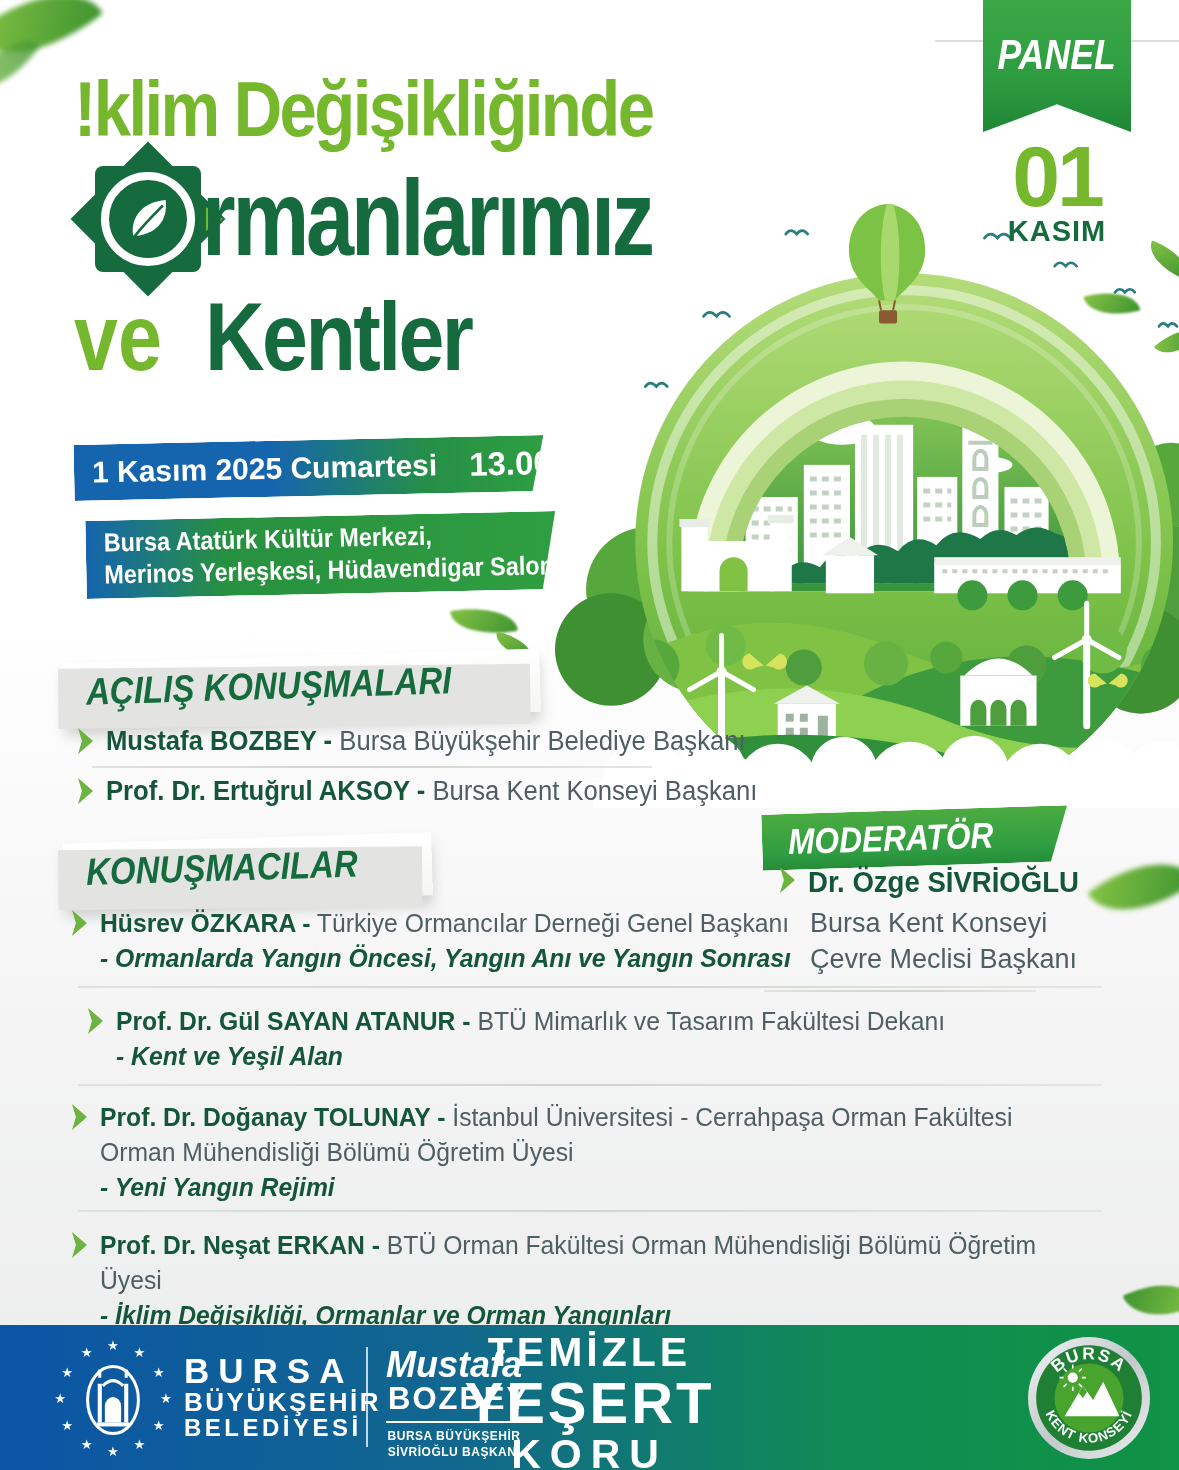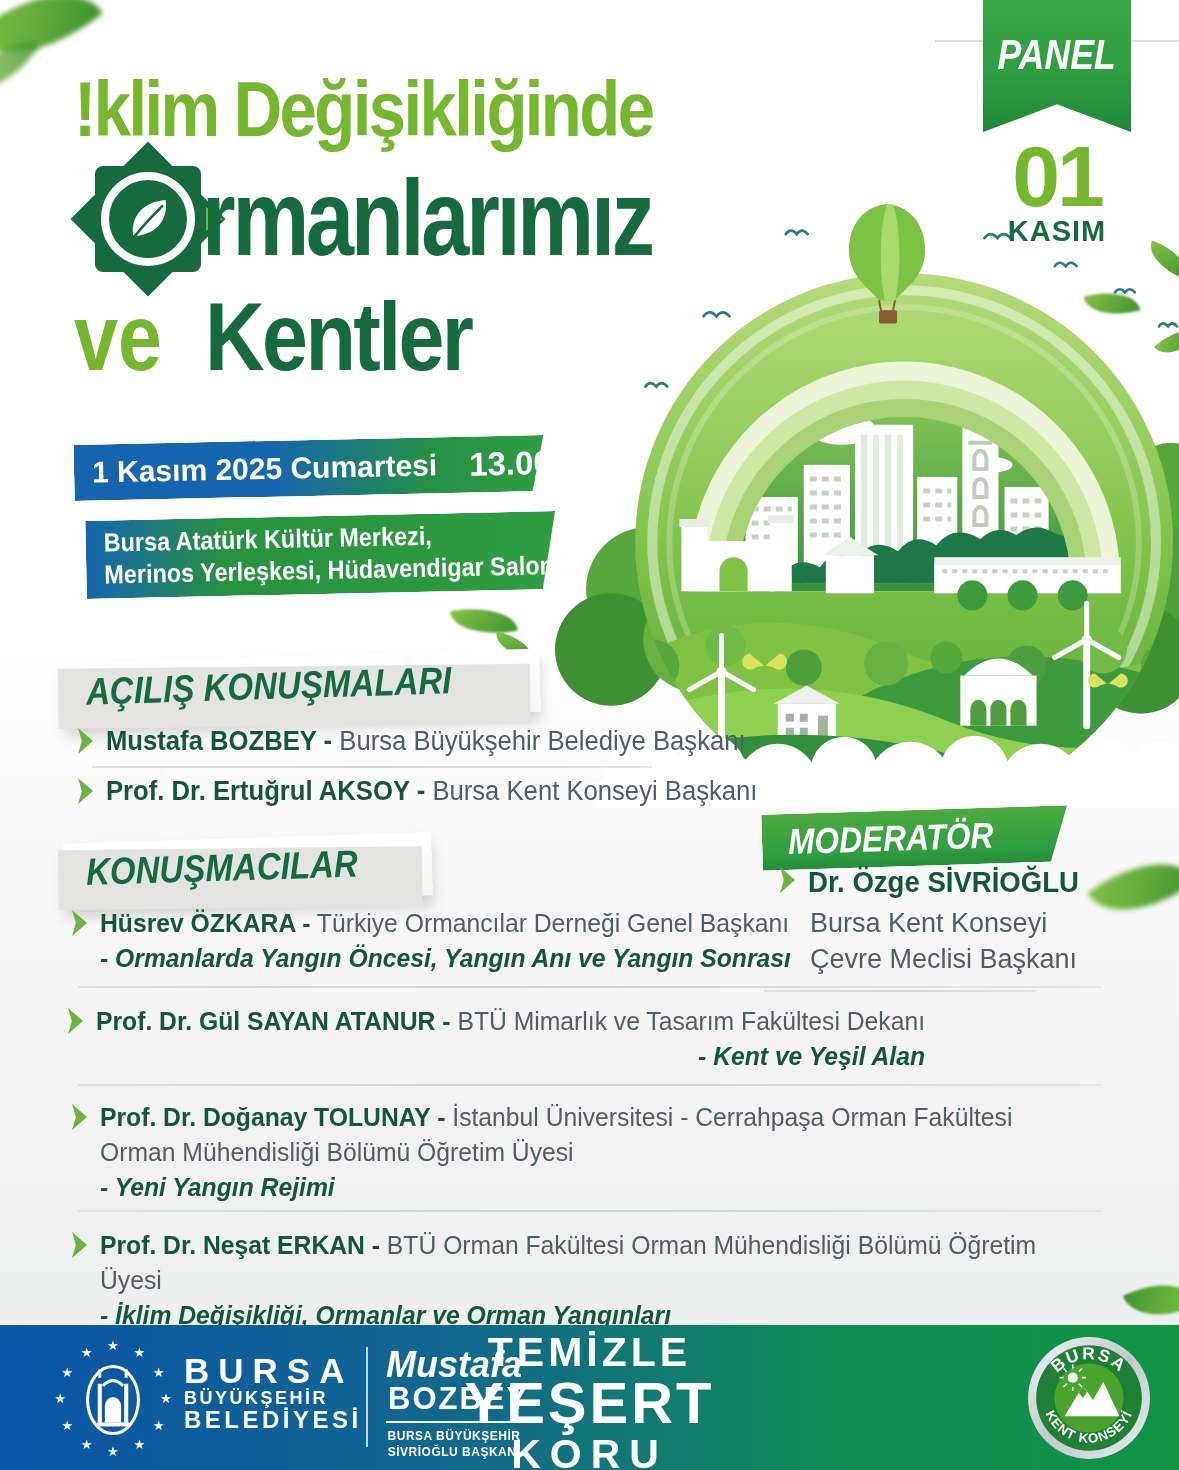--- a/index.html
+++ b/index.html
@@ -89,21 +89,21 @@
   .mod-banner .sec-white{display:inline-block;color:#fff;font-style:italic;font-weight:800;font-size:36px;
     transform:scaleX(.88);transform-origin:left;}
   .mod-name{font-size:29px;}
   .mod-line{position:absolute;color:var(--gray);font-size:27px;}
   
   .footer{position:absolute;left:0;top:1325px;width:1179px;height:145px;
     background:linear-gradient(90deg,#0b55a6 0%,#11678f 38%,#108c53 72%,#0f9345 100%);}
   .muni-logo{position:absolute;left:52px;top:12px;width:122px;height:122px;}
   .muni-text{position:absolute;left:184px;top:28px;color:#fff;font-weight:800;line-height:1.04;}
   .muni-text .m1{font-size:35px;letter-spacing:9px;}
-  .muni-text .m2{font-size:18px;letter-spacing:2.5px;}
+  .muni-text .m2{font-size:26px;letter-spacing:2.5px;}
   .muni-text .m3{font-size:24px;letter-spacing:3.5px;}
   .fdiv{position:absolute;left:366px;top:22px;width:2px;height:100px;background:rgba(255,255,255,.75);}
   .mayor{position:absolute;left:386px;top:22px;width:136px;text-align:center;color:#fff;}
   .mayor .first{font-family:Liberation Sans, sans-serif;font-style:italic;font-weight:700;font-size:36px;line-height:1;}
   .mayor .last{display:inline-block;font-size:31px;font-weight:800;letter-spacing:2px;
     border-bottom:2px solid #fff;padding:0 2px 4px;margin-top:-2px;}
   .mayor .mt{font-size:12px;font-weight:700;letter-spacing:.5px;line-height:1.3;margin-top:6px;}
   .campaign{position:absolute;left:50%;transform:translateX(-50%);top:6px;text-align:center;color:#fff;}
   .campaign .c1{font-size:41px;font-weight:700;letter-spacing:4px;line-height:1.05;}
   .campaign .c2{font-size:58px;font-weight:800;letter-spacing:3px;line-height:1.0;}
@@ -381,21 +381,21 @@
   <div class="row l26" style="left:72px;top:906px;width:1080px;">
     <span class="chev"></span>
     <div class="txt">
       <div><span class="name">Hüsrev ÖZKARA -</span>
         <span class="aff">Türkiye Ormancılar Derneği Genel Başkanı</span></div>
       <div class="topic">- Ormanlarda Yangın Öncesi, Yangın Anı ve Yangın Sonrası</div>
     </div>
   </div>
   <div class="sep" style="left:78px;top:986px;width:1024px;"></div>
 
-  <div class="row l26" style="left:68px;top:1004px;width:1080px;text-align:right;">
+  <div class="row l26" style="left:88px;top:1004px;width:1080px;">
     <span class="chev"></span>
     <div class="txt">
       <div><span class="name">Prof. Dr. Gül SAYAN ATANUR -</span>
         <span class="aff">BTÜ Mimarlık ve Tasarım Fakültesi Dekanı</span></div>
       <div class="topic">- Kent ve Yeşil Alan</div>
     </div>
   </div>
   <div class="sep" style="left:78px;top:1084px;width:1024px;"></div>
 
   <div class="row l26" style="left:72px;top:1100px;width:1080px;">

